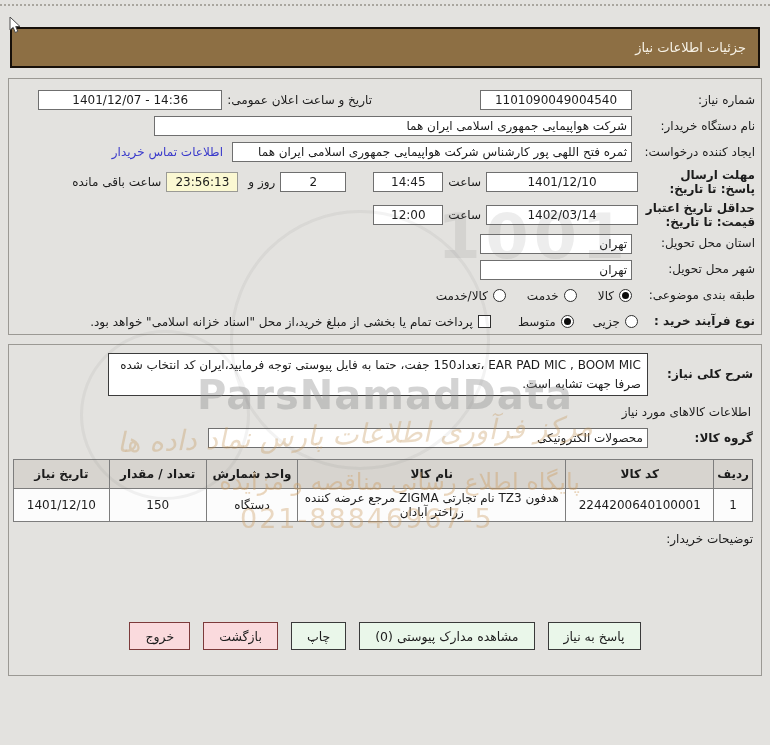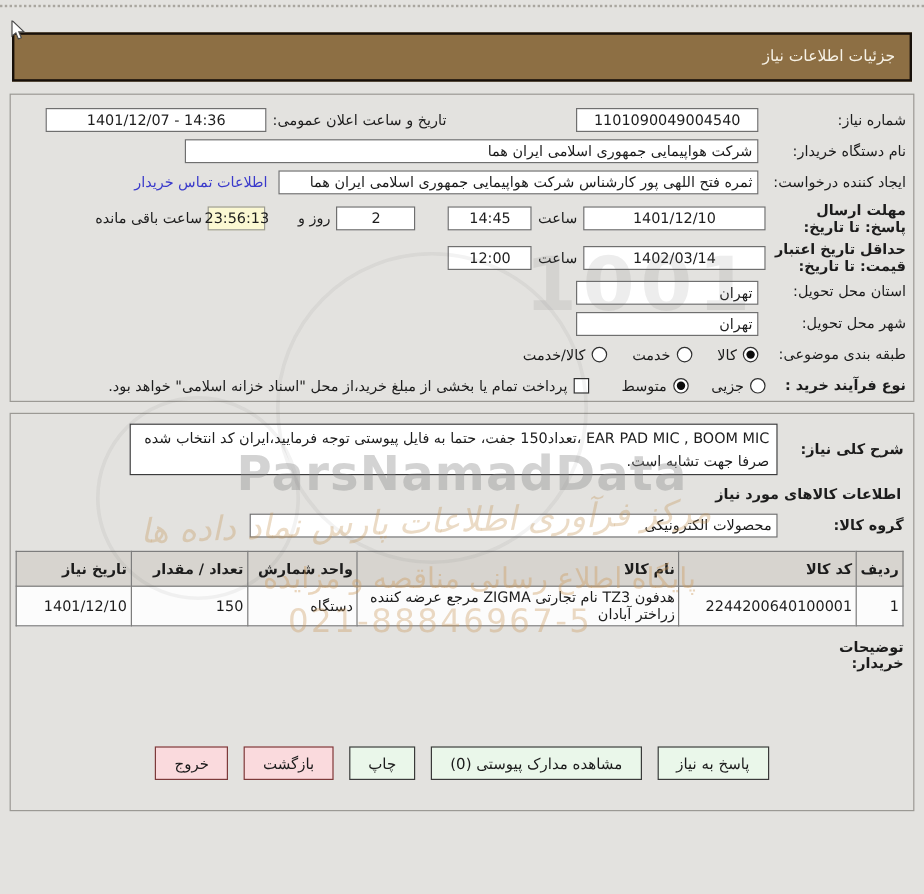--- a/index.html
+++ b/index.html
@@ -49,32 +49,32 @@
 
   .radio { width:13px; height:13px; border:1px solid #2f2f2f; border-radius:50%;
            background:#fff; position:relative; flex:none; }
   .radio.checked::after { content:""; position:absolute; inset:2px; background:#0c0c0c; border-radius:50%; }
   .checkbox { width:13px; height:13px; border:1px solid #2f2f2f; background:#fff; flex:none; }
 
   .descbox {
     width:540px; min-height:42px; background:#fff; border:1px solid #3c3c3c;
     padding:2px 6px; line-height:1.55; font-size:12px;
   }
-  .section-title { font-weight:bold; margin:9px 2px 9px 0; }
+  .section-title { font-weight:normal; margin:9px 2px 9px 0; }
 
   .groupbox { width:440px; }
 
   table.items { border-collapse:collapse; margin-top:11px; width:740px; }
-  table.items th, table.items td { border:1px solid #7d7d7d; font-size:12px; padding:2px 3px; text-align:right; }
+  table.items th, table.items td { border:1px solid #7d7d7d; font-size:12px; padding:2px 3px; text-align:center; }
   table.items th { background:#d7d4cf; font-weight:bold; height:29px; }
   table.items td { background:#fcfcfc; height:33px; }
   .num { direction:ltr; }
 
   .notesrow { display:flex; align-items:center; gap:5px; margin-top:10px; }
-  .noteslabel { width:100px; font-weight:bold; flex:none; }
+  .noteslabel { width:100px; font-weight:normal; flex:none; }
   .notesbox {
     width:532px; height:74px; background:#fff; border:1px solid #3c3c3c;
     padding:2px 6px; line-height:1.6; font-size:12px;
   }
 
   .btnrow {
     position:absolute; top:622px; left:0; right:0; z-index:10;
     display:flex; justify-content:center; align-items:center; gap:13px;
   }
   .btn {
@@ -131,21 +131,21 @@
     <span class="link" style="margin-right:4px">اطلاعات تماس خریدار</span>
   </div>
 
   <div class="prow tall">
     <div class="plabel narrow">مهلت ارسال پاسخ: تا تاریخ:</div>
     <div class="ibox" style="width:152px">1401/12/10</div>
     <span>ساعت</span>
     <div class="ibox" style="width:70px">14:45</div>
     <div class="ibox" style="width:66px;margin-right:22px">2</div>
     <span>روز و</span>
-    <div class="ibox yellow" style="width:48px;margin-right:22px">23:56:13</div>
+    <div class="ibox yellow" style="width:72px;margin-right:5px">23:56:13</div>
     <span>ساعت باقی مانده</span>
   </div>
 
   <div class="prow tall">
     <div class="plabel narrow">حداقل تاریخ اعتبار قیمت: تا تاریخ:</div>
     <div class="ibox" style="width:152px">1402/03/14</div>
     <span>ساعت</span>
     <div class="ibox" style="width:70px">12:00</div>
   </div>
 

